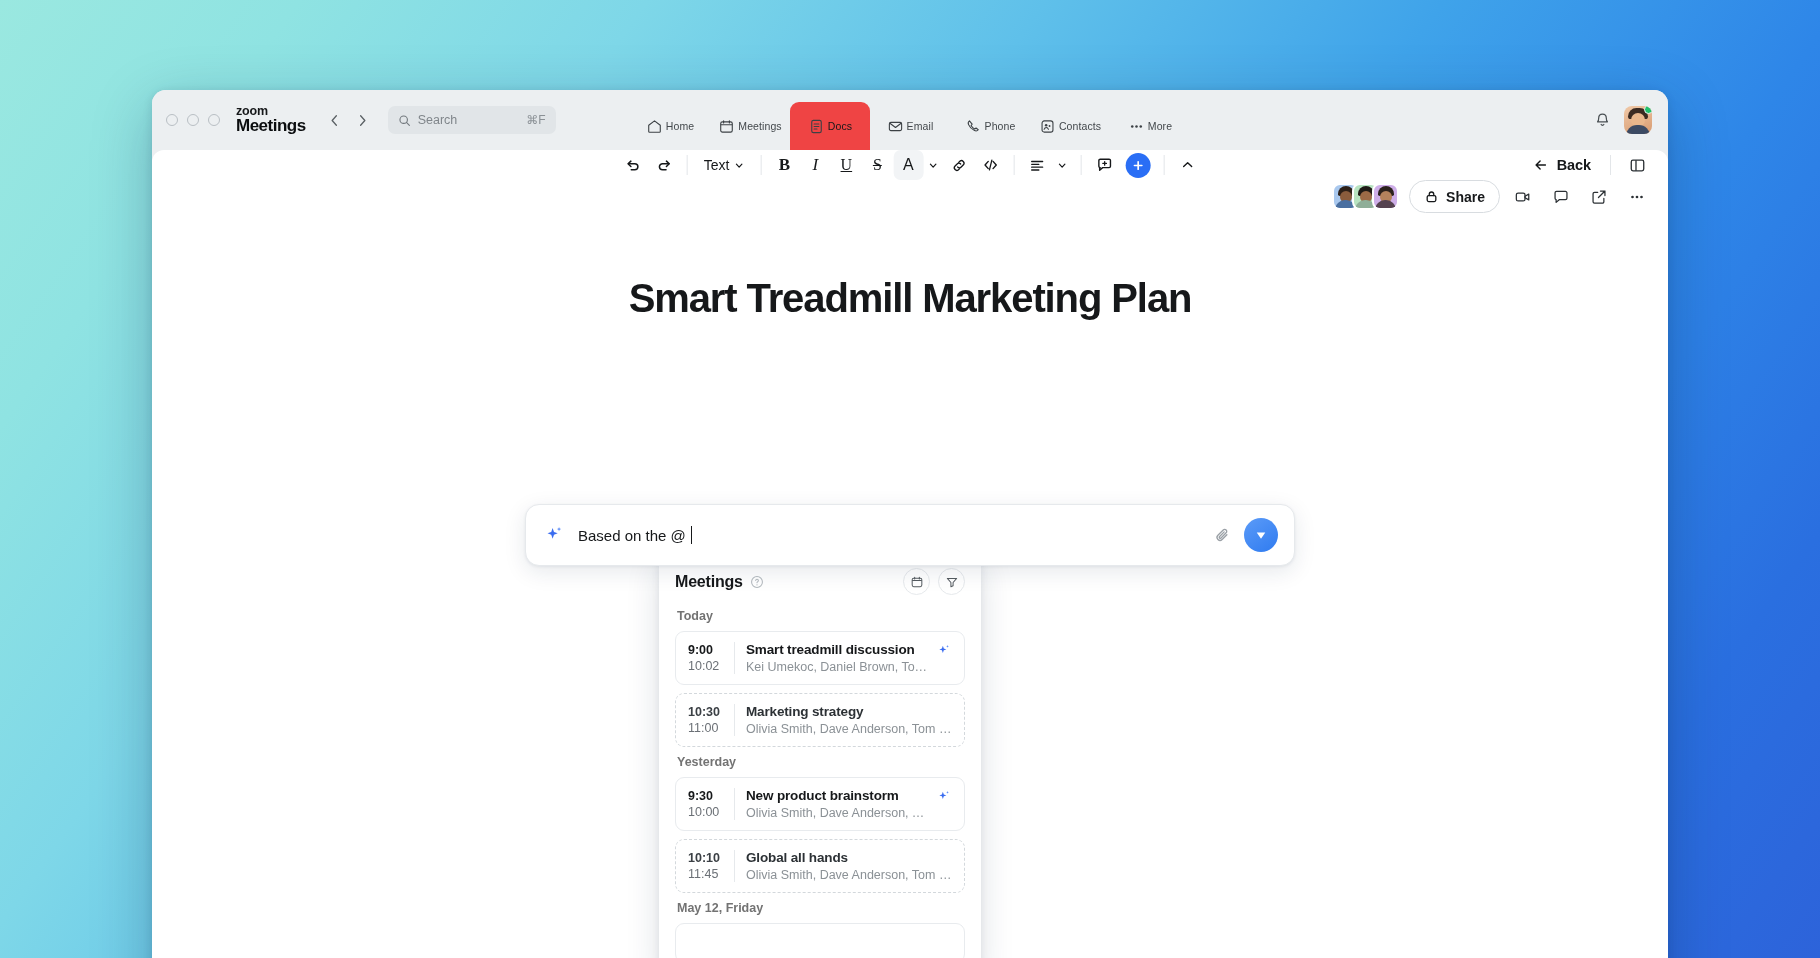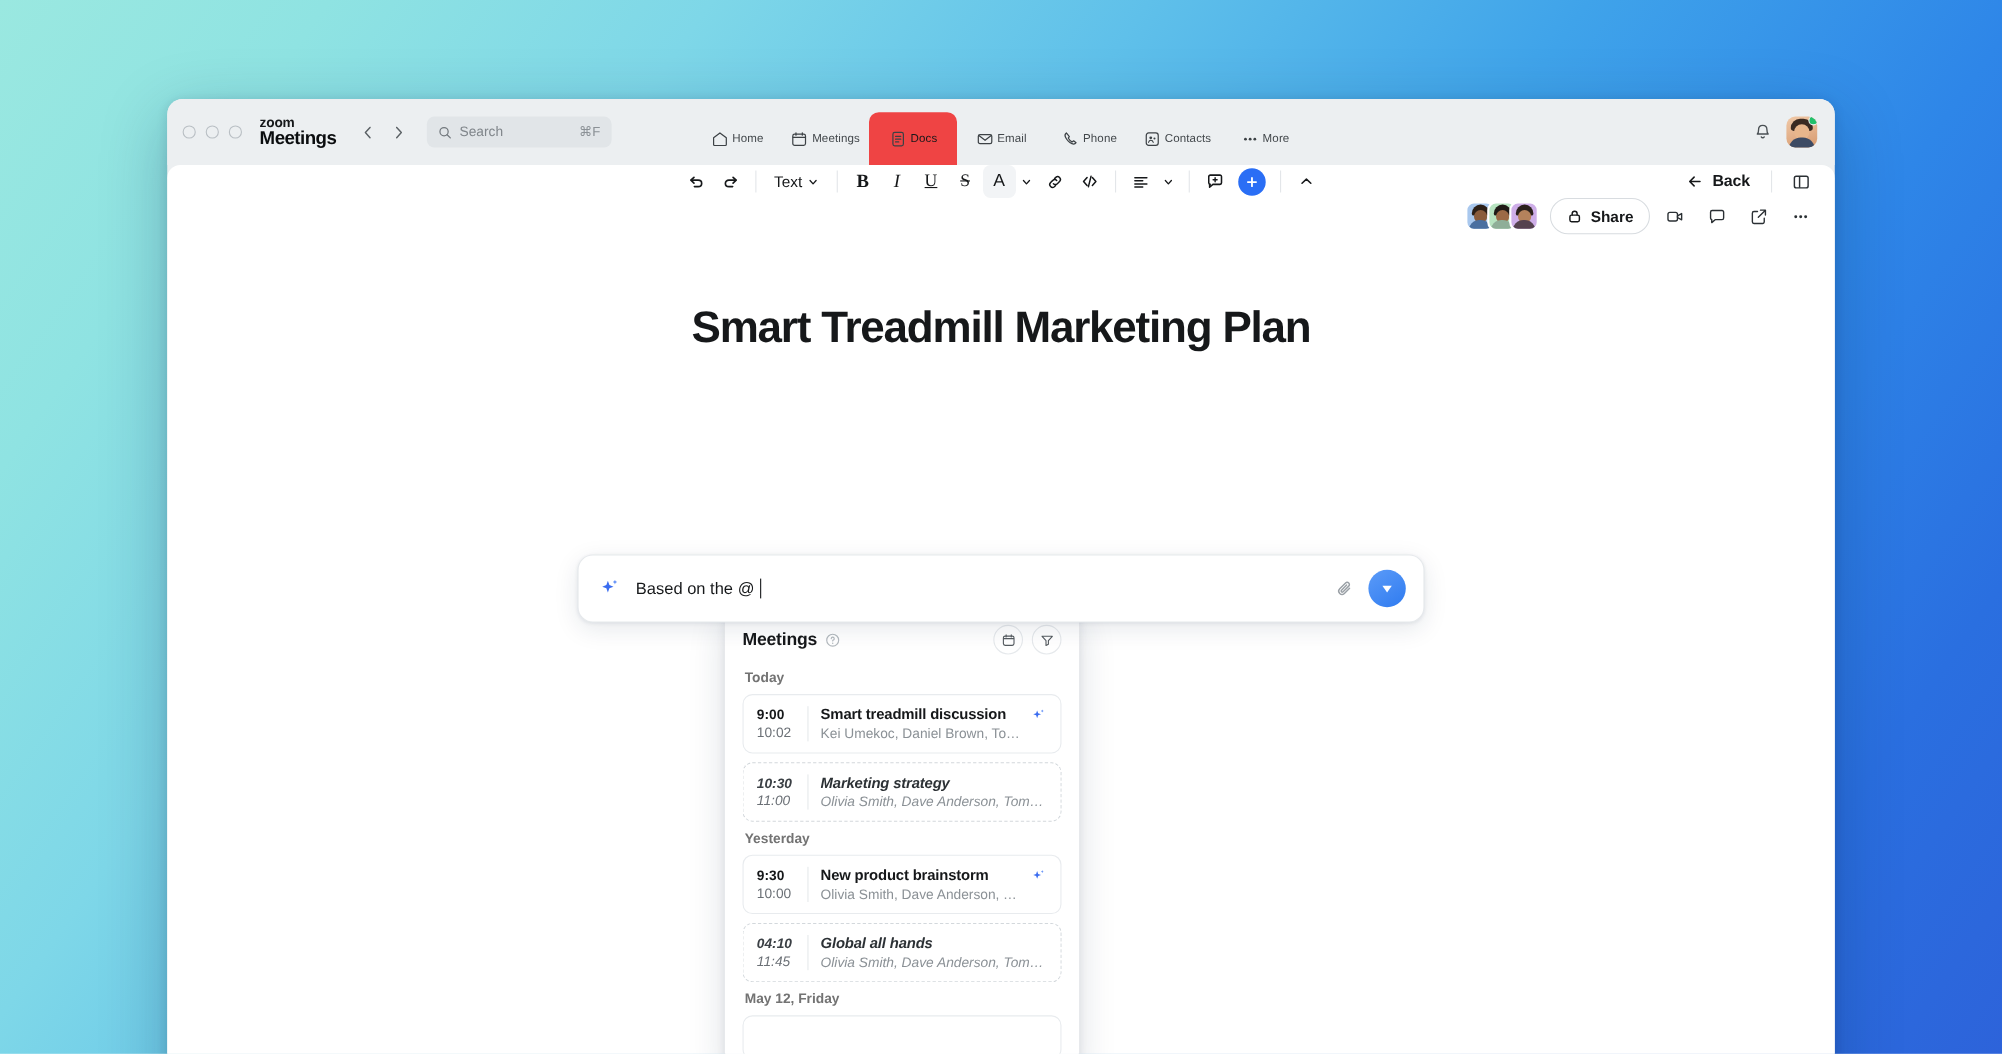--- a/index.html
+++ b/index.html
@@ -256,21 +256,21 @@
 
   .mitem {
     border-radius: 9px;
     padding: 10px 12px;
     display: flex; align-items: center; gap: 0;
     margin-bottom: 8px;
     cursor: pointer;
     background: #fff;
   }
   .mitem.solid { border: 1px solid #e8ebee; }
-  .mitem.dashed { border: 1px dashed #d3d8dc; font-style: italic; }
+  .mitem.dashed { border: 1px dashed #d3d8dc; }
   .mtimes {
     width: 46px; flex-shrink: 0;
     display: flex; flex-direction: column; gap: 2px;
     padding-right: 10px;
   }
   .mstart { font-size: 12.5px; font-weight: 700; color: #16181a; }
   .mend { font-size: 12.5px; font-weight: 400; color: #6b7076; }
   .mtimes.muted .mstart { color: #3b4045; }
   .msep { width: 1px; align-self: stretch; background: #e6e9ec; margin-right: 11px; }
   .minfo { flex: 1; min-width: 0; display: flex; flex-direction: column; gap: 3px; }
@@ -693,21 +693,21 @@
               <span class="msparkle">
                 <svg width="15" height="15" viewBox="0 0 20 20" fill="none">
                   <path d="M7.8 3.8l1.25 3.45L12.5 8.5 9.05 9.75 7.8 13.2 6.55 9.75 3.1 8.5l3.45-1.25L7.8 3.8z" fill="#3b6df0"></path>
                   <path d="M14 2.6l.5 1.35 1.35.55-1.35.55-.5 1.35-.5-1.35-1.35-.55 1.35-.55.5-1.35z" fill="#5b8bf7"></path>
                 </svg>
               </span>
             </div>
 
             <div class="mitem dashed">
               <span class="mtimes muted">
-                <span class="mstart">04:10</span>
+                <span class="mstart">10:10</span>
                 <span class="mend">11:45</span>
               </span>
               <span class="msep"></span>
               <span class="minfo">
                 <span class="mname">Global all hands</span>
                 <span class="mattend">Olivia Smith, Dave Anderson, Tom Nguyen…</span>
               </span>
             </div>
           </div>
 

